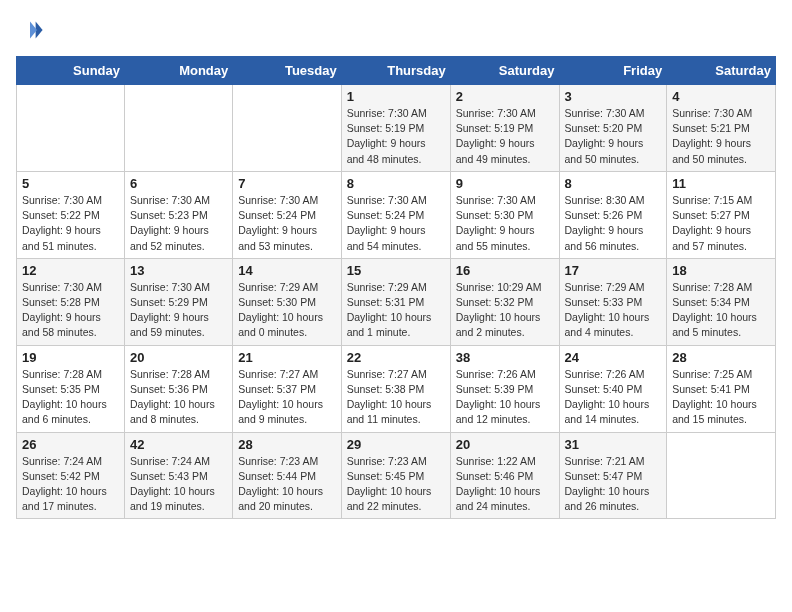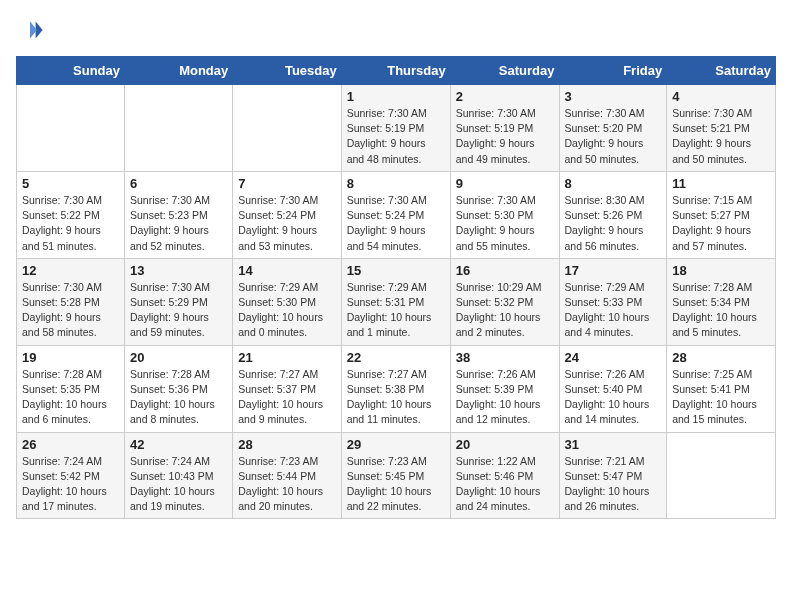--- a/index.html
+++ b/index.html
@@ -317,21 +317,21 @@
         <td>
           <span class="day-number">26</span>
           <div class="day-detail">Sunrise: 7:24 AM
 Sunset: 5:42 PM
 Daylight: 10 hours
 and 17 minutes.</div>
         </td>
         <td>
           <span class="day-number">42</span>
           <div class="day-detail">Sunrise: 7:24 AM
-Sunset: 10:43 PM
+Sunset: 5:43 PM
 Daylight: 10 hours
 and 19 minutes.</div>
         </td>
         <td>
           <span class="day-number">28</span>
           <div class="day-detail">Sunrise: 7:23 AM
 Sunset: 5:44 PM
 Daylight: 10 hours
 and 20 minutes.</div>
         </td>

